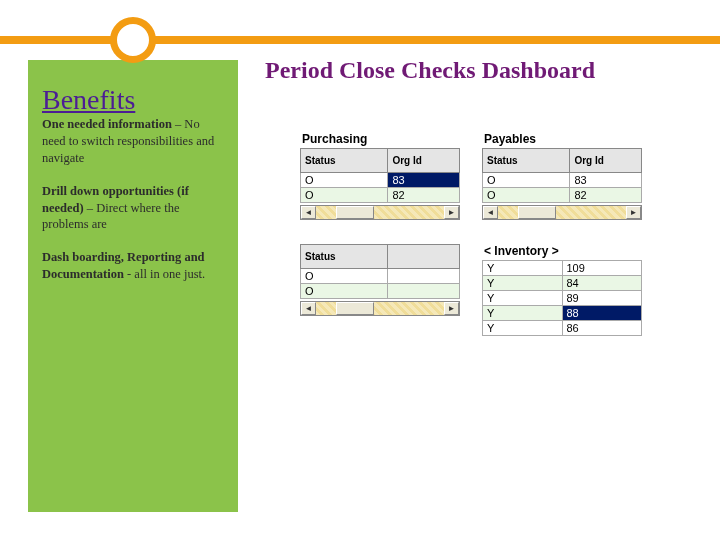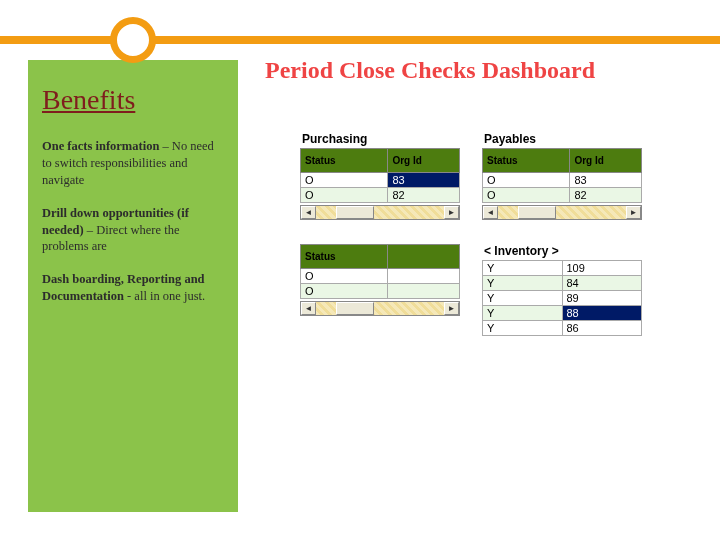--- a/index.html
+++ b/index.html
@@ -30,35 +30,34 @@
     top: 60px; left: 28px;
     width: 210px; height: 452px;
     background: #8bc34a;
     padding: 24px 14px 14px 14px;
     color: #3a3a3a;
   }
   .sidebar h1 {
     font-size: 28px;
     font-weight: normal;
     text-decoration: underline;
-    margin-bottom: 22px;
-    color: #7f1d1d;
+    color: #4c1d95;
   }
   .benefit {
     font-size: 12.5px;
     line-height: 1.35;
     margin-bottom: 16px;
     color: #2c2c2c;
   }
   .benefit b { font-weight: bold; }
   .main-title {
     position: absolute;
     top: 57px; left: 265px;
     font-size: 24px;
-    color: #ef4444;
+    color: #701a75;
   }
   .panels {
     position: absolute;
     top: 132px; left: 300px;
     width: 400px;
     display: grid;
     grid-template-columns: 160px 160px;
     column-gap: 22px;
     row-gap: 24px;
     font-family: Arial, sans-serif;
@@ -71,21 +70,21 @@
     font-size: 12px;
     margin-bottom: 2px;
     padding-left: 2px;
   }
   table {
     width: 100%;
     border-collapse: collapse;
     table-layout: fixed;
   }
   th {
-    background: #4d7c0f;
+    background: #e5e5e5;
     color: #000;
     font-weight: bold;
     font-size: 10px;
     padding: 2px 4px;
     text-align: left;
     border: 1px solid #888;
     height: 24px;
     vertical-align: middle;
   }
   th.right, td.right { text-align: left; }
@@ -132,21 +131,21 @@
   .col-orgid2 { width: 65%; }
 </style>
 </head>
 <body>
 
 <div class="top-rule"></div>
 <div class="logo-ring"></div>
 
 <aside class="sidebar">
   <h1>Benefits</h1>
-  <p class="benefit"><b>One facts information</b><span> – No need to switch responsibilities and navigate</span></p>
+  <p class="benefit"><b>One needed information</b><span> – No need to switch responsibilities and navigate</span></p>
   <p class="benefit"><b>Drill down opportunities (if needed)</b><span> – Direct where the problems are</span></p>
   <p class="benefit"><b>Dash boarding, Reporting and Documentation</b><span> - all in one just.</span></p>
 </aside>
 
 <h2 class="main-title">Period Close Checks  Dashboard</h2>
 
 <div class="panels">
 
   <div class="panel">
     <div class="panel-title">Purchasing</div>

